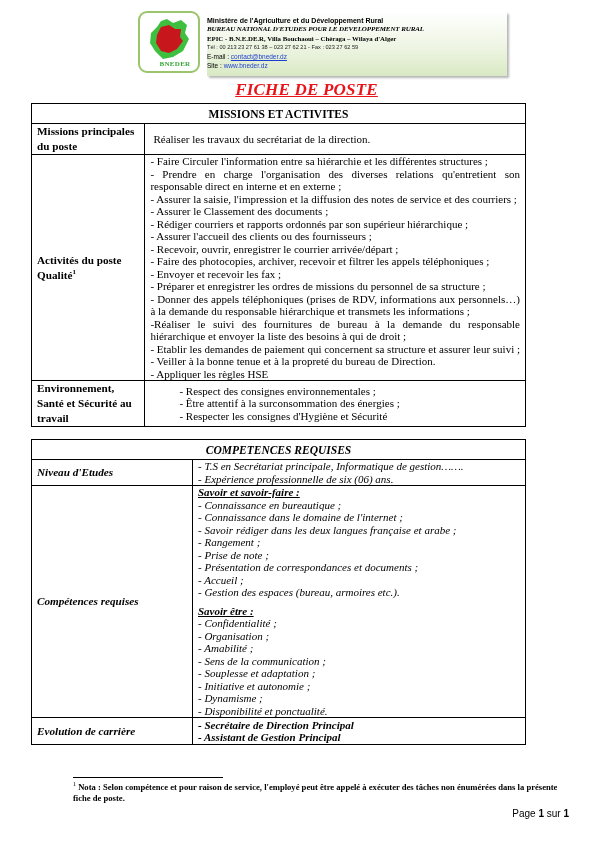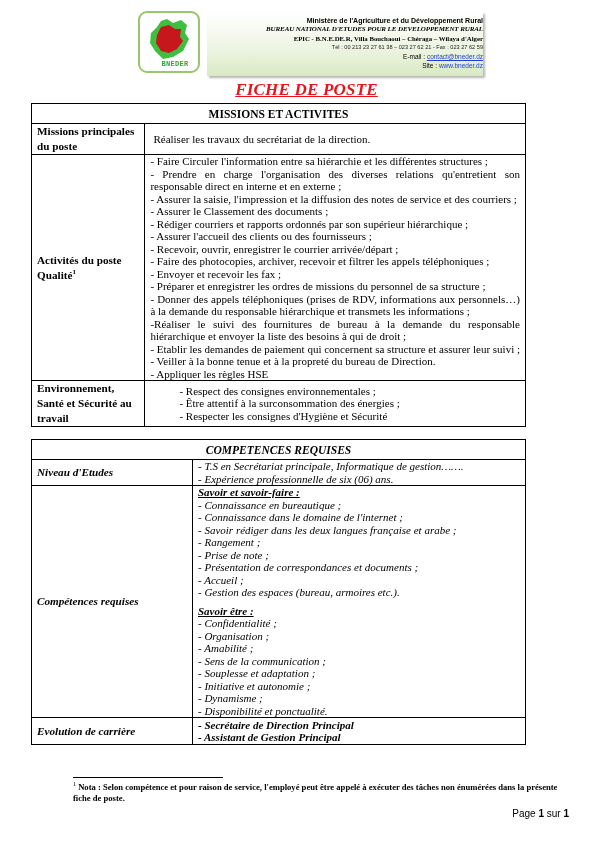--- a/index.html
+++ b/index.html
@@ -9,28 +9,28 @@
   }
   
   .logo {
     position: absolute; left: 138px; top: 11px; width: 62px; height: 62px;
     border: 2px solid #9bc56a; border-radius: 9px; background: #fff;
     box-sizing: border-box;
   }
   .logo svg { position: absolute; left: 7px; top: 4px; }
   .logo-text {
     position: absolute; left: 0; right: 0; bottom: 3px; text-align: center;
-    font-family: Liberation Mono, monospace; font-weight: bold; font-size: 7px;
+    font-family: Liberation Serif, serif; font-weight: bold; font-size: 7px;
     color: #3aa53a; letter-spacing: 0.3px; margin-left: 12px;
   }
   .header-box {
-    position: absolute; left: 207px; top: 12px; width: 276px; height: 64px;
+    position: absolute; left: 207px; top: 12px; width: 300px; height: 64px;
     background: linear-gradient(to bottom, #ffffff 0%, #eef5e3 55%, #d9e9c4 100%);
     box-shadow: 2px 2px 2px #b7b7b7;
-    text-align: right; box-sizing: border-box; padding-top: 4px;
+    text-align: left; box-sizing: border-box; padding-top: 4px;
   }
   .hl { line-height: 9px; white-space: nowrap; }
   .hl.min { font-family: "Liberation Sans", sans-serif; font-weight: bold; font-size: 7px; }
   .hl.bur { font-family: "Liberation Serif", serif; font-weight: bold; font-style: italic; font-size: 7px; letter-spacing: -0.1px; }
   .hl.epic { font-family: "Liberation Serif", serif; font-weight: bold; font-size: 6.8px; }
   .hl.tel { font-family: "Liberation Sans", sans-serif; font-size: 5.6px; color: #222; }
   .hl.mail, .hl.site { font-family: "Liberation Sans", sans-serif; font-size: 6.5px; }
   .hl a { color: #1f3fcf; }
   .hl .u { text-decoration: underline; }
   .title {

